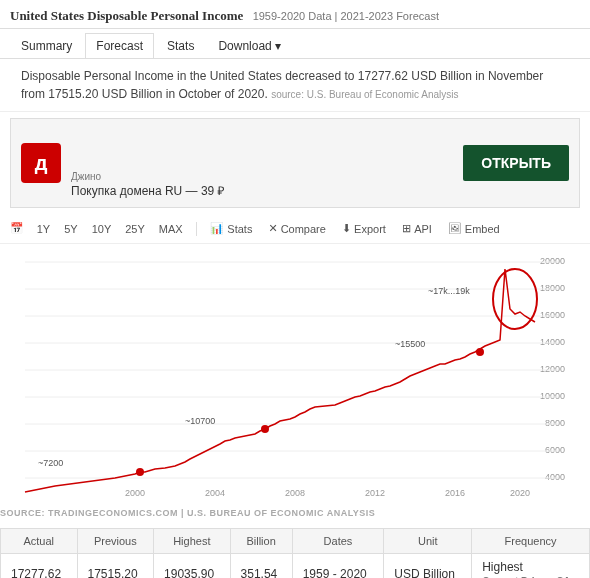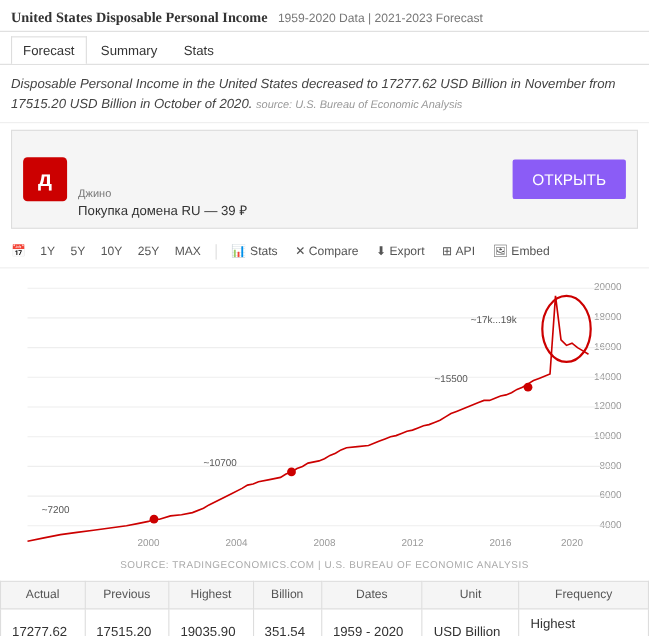--- a/index.html
+++ b/index.html
@@ -6,56 +6,57 @@
     body { font-family: Arial, sans-serif; font-size: 12px; background: #fff; width: 590px; }
 
     .header { padding: 8px 10px 4px; border-bottom: 1px solid #ddd; }
     .header-title { font-size: 13px; font-weight: bold; color: #333; font-family: Liberation Serif, serif; }
     .header-subtitle { font-size: 11px; color: #777; display: inline; }
 
     .tabs { display: flex; padding: 4px 10px 0; border-bottom: 1px solid #ddd; }
     .tab { padding: 5px 10px; font-size: 12px; cursor: pointer; color: #333; border: 1px solid transparent; border-bottom: none; margin-right: 2px; }
     .tab.active { border-color: #ddd; border-bottom-color: #fff; background: #fff; color: #333; }
 
-    .description { padding: 8px 10px; font-size: 12px; color: #444; line-height: 1.5; border-bottom: 1px solid #eee; font-style: italic; }
+    .description { padding: 8px 21px; font-size: 12px; color: #444; line-height: 1.5; border-bottom: 1px solid #eee; }
     .description .source { font-size: 10px; color: #999; }
 
     .ad-banner { background: #f5f5f5; margin: 6px 10px; border: 1px solid #ddd; display: flex; align-items: center; padding: 8px 10px; gap: 10px; }
     .ad-icon { background: #c00; color: #fff; font-size: 20px; font-weight: bold; width: 40px; height: 40px; display: flex; align-items: center; justify-content: center; border-radius: 4px; flex-shrink: 0; }
     .ad-text { flex: 1; }
     .ad-small { font-size: 10px; color: #777; margin-top: 44px; }
     .ad-main { font-size: 12px; color: #333; }
-    .ad-button { background: #8b5cf6; color: #fff; padding: 10px 18px; font-size: 14px; font-weight: normal; border: none; cursor: pointer; border-radius: 2px; white-space: nowrap; }
+    .ad-button { background: #14532d; color: #fff; padding: 10px 18px; font-size: 14px; font-weight: bold; border: none; cursor: pointer; border-radius: 2px; white-space: nowrap; }
 
     .chart-controls { display: flex; align-items: center; padding: 6px 10px; border-bottom: 1px solid #eee; gap: 4px; }
     .chart-ctrl-icon { color: #555; font-size: 11px; cursor: pointer; margin-right: 4px; }
     .time-btn { font-size: 11px; color: #555; padding: 2px 5px; cursor: pointer; border: none; background: none; }
     .separator { width: 1px; height: 14px; background: #ddd; margin: 0 4px; }
     .ctrl-btn { font-size: 11px; color: #555; padding: 2px 6px; cursor: pointer; border: none; background: none; display: flex; align-items: center; gap: 3px; }
 
-    .chart-source { text-align: center; font-size: 9px; color: #aaa; padding: 4px 0 6px; letter-spacing: 0.5px; }
+    .chart-source { text-align: left; font-size: 9px; color: #aaa; padding: 4px 0 6px; letter-spacing: 0.5px; font-weight: bold; }
 
     .data-table { width: 100%; border-collapse: collapse; margin-top: 4px; }
     .data-table th { background: #f5f5f5; border: 1px solid #ddd; padding: 6px 10px; font-size: 11px; color: #555; font-weight: normal; text-align: center; }
     .data-table td { border: 1px solid #ddd; padding: 6px 10px; font-size: 12px; color: #333; }
   </style>
 </head>
 <body>
 
 <div>
 
   <div class="header">
     <span class="header-title">United States Disposable Personal Income</span>
     <span class="header-subtitle" style="font-weight:normal; font-size:11px; color:#777; margin-left:6px;">1959-2020 Data | 2021-2023 Forecast</span>
   </div>
 
   <div class="tabs">
+    <div class="tab">Summary</div>
     <div class="tab active">Forecast</div>
-    <div class="tab">Summary</div>
     <div class="tab">Stats</div>
+    <div class="tab">Download ▾</div>
   </div>
 
   <div class="description">
     <span>Disposable Personal Income in the United States decreased to 17277.62 USD Billion in November from 17515.20 USD Billion in October of 2020.</span>
     <span class="source">source: U.S. Bureau of Economic Analysis</span>
   </div>
 
   <div class="ad-banner">
     <div class="ad-icon">
       <span>д</span>

